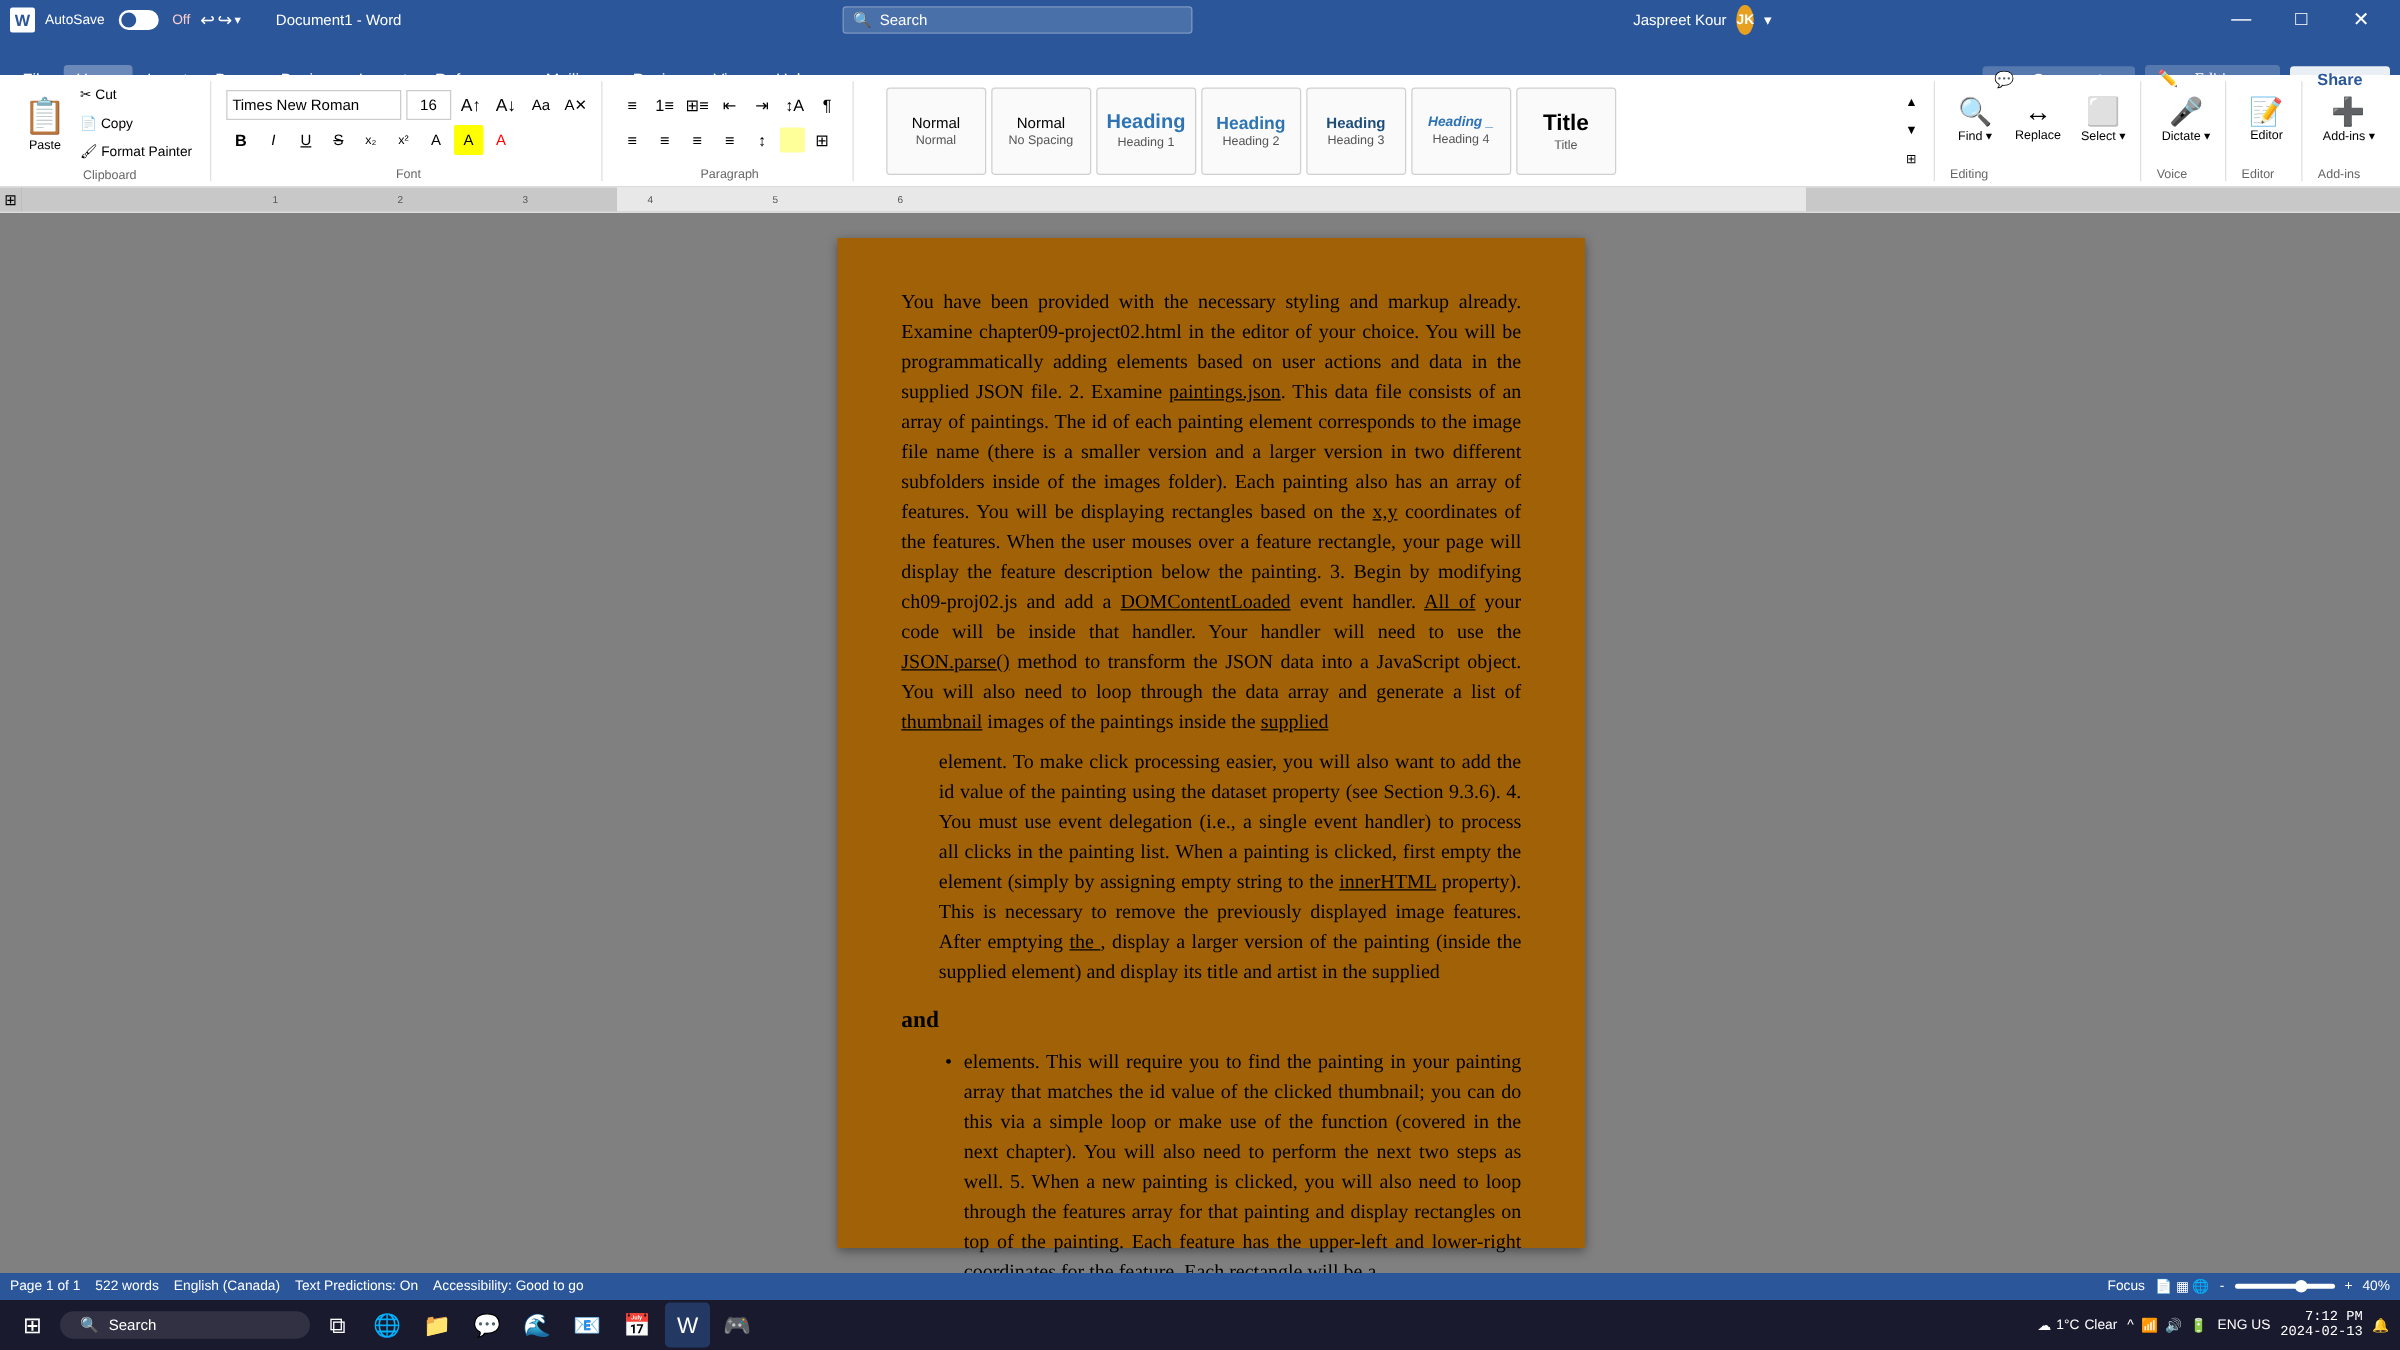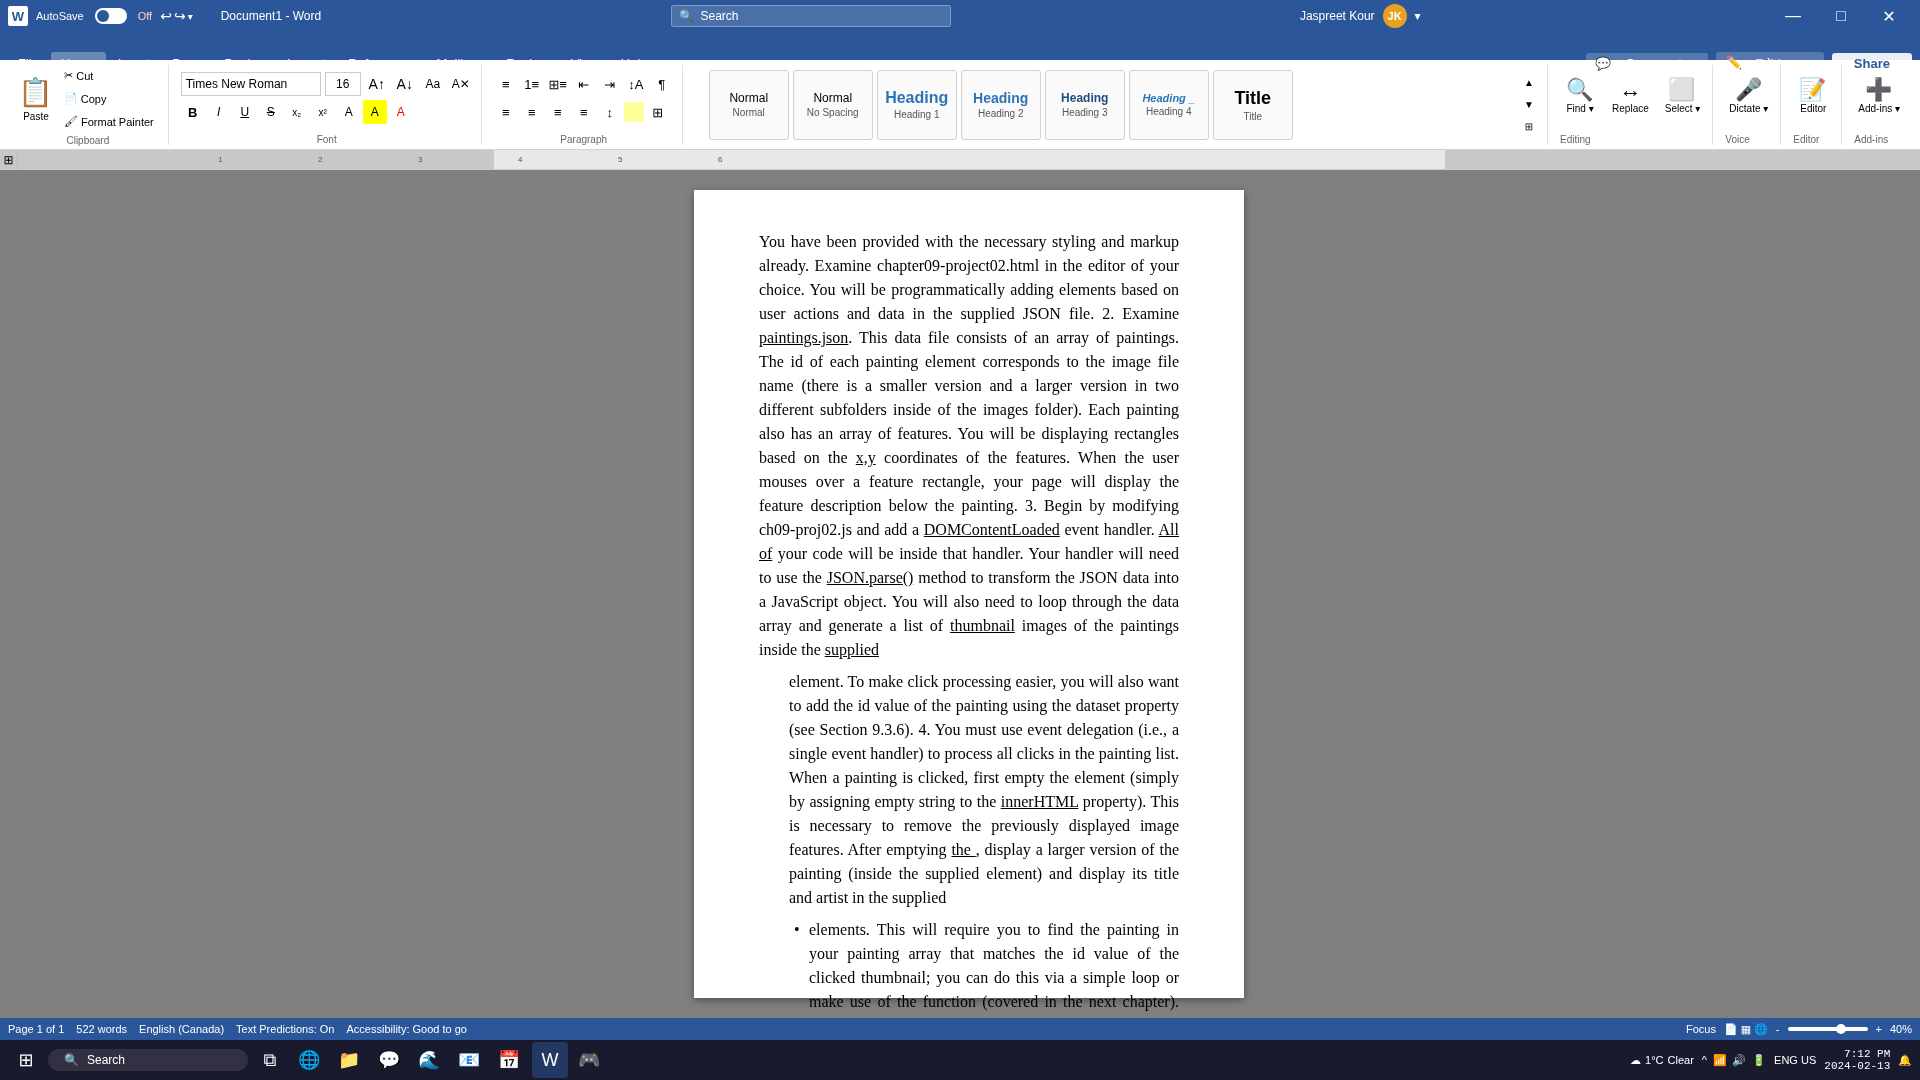--- a/index.html
+++ b/index.html
@@ -17,21 +17,21 @@
     }
     #titlebar .app-icon { width: 20px; height: 20px; background: #fff; border-radius: 2px; display: flex; align-items: center; justify-content: center; color: #2b579a; font-weight: bold; font-size: 13px; }
     #titlebar .autosave-section { display: flex; align-items: center; gap: 11px; font-size: 11px; }
     .toggle-switch { width: 32px; height: 16px; background: #fff; border-radius: 8px; display: inline-block; position: relative; }
     .toggle-switch::after { content: ''; position: absolute; width: 12px; height: 12px; background: #2b579a; border-radius: 50%; top: 2px; left: 2px; }
     #titlebar .doc-name { font-size: 12px; margin-left: 20px; }
     #titlebar .window-controls { margin-left: auto; display: flex; gap: 2px; }
     #titlebar .window-controls span { width: 46px; height: 32px; display: flex; align-items: center; justify-content: center; cursor: pointer; font-size: 16px; }
     #titlebar .search-bar { background: rgba(255,255,255,0.15); border: 1px solid rgba(255,255,255,0.3); border-radius: 3px; padding: 3px 8px; color: white; width: 280px; display: flex; align-items: center; gap: 6px; font-size: 12px; }
     #titlebar .user-section { display: flex; align-items: center; gap: 8px; font-size: 12px; }
-    .user-avatar { width: 24px; height: 24px; background: #e8a020; border-radius: 50%; display: flex; align-items: center; justify-content: center; font-size: 11px; font-weight: bold; }
+    .user-avatar { width: 14px; height: 24px; background: #e8a020; border-radius: 50%; display: flex; align-items: center; justify-content: center; font-size: 11px; font-weight: bold; }
     #titlebar .undo-redo { display: flex; align-items: center; gap: 2px; }
 
     
     #menubar {
       background: #2b579a;
       color: white;
       height: 28px;
       display: flex;
       align-items: center;
       padding: 0 8px;
@@ -118,24 +118,24 @@
     #doc-area {
       background: #808080;
       height: calc(1080px - 32px - 28px - 90px - 20px - 30px);
       overflow-y: auto;
       display: flex;
       justify-content: center;
       padding: 20px 0;
     }
 
     #page {
-      background: #ffffff;
-      width: 550px;
+      background: #a16207;
+      width: 598px;
       min-height: 700px;
-      padding: 40px 65px;
+      padding: 40px 51px;
       box-shadow: 0 2px 8px rgba(0,0,0,0.4);
       font-family: 'Times New Roman', Times, serif;
       font-size: 12pt;
       line-height: 1.5;
       color: #000;
     }
 
     #page p { margin-bottom: 8px; text-align: justify; }
     #page .underline-text { text-decoration: underline; }
     #page .indent-block { margin-left: 30px; }
@@ -411,20 +411,21 @@
   <div style="display:flex;">
 
     <div style="width:18px;background:#808080;"></div>
     <div id="page">
       <p>
         You have been provided with the necessary styling and markup already. Examine chapter09-project02.html in the editor of your choice. You will be programmatically adding elements based on user actions and data in the supplied JSON file. 2. Examine <span class="underline-text">paintings.json</span>. This data file consists of an array of paintings. The id of each painting element corresponds to the image file name (there is a smaller version and a larger version in two different subfolders inside of the images folder). Each painting also has an array of features. You will be displaying rectangles based on the <span class="underline-text">x,y</span> coordinates of the features. When the user mouses over a feature rectangle, your page will display the feature description below the painting. 3. Begin by modifying ch09-proj02.js and add a <span class="underline-text">DOMContentLoaded</span> event handler. <span class="underline-text">All of</span> your code will be inside that handler. Your handler will need to use the <span class="underline-text">JSON.parse()</span> method to transform the JSON data into a JavaScript object. You will also need to loop through the data array and generate a list of <span class="underline-text">thumbnail</span> images of the paintings inside the <span class="underline-text">supplied</span>
       </p>
       <div class="indent-block">
         <p>element. To make click processing easier, you will also want to add the id value of the painting using the dataset property (see Section 9.3.6). 4. You must use event delegation (i.e., a single event handler) to process all clicks in the painting list. When a painting is clicked, first empty the element (simply by assigning empty string to the <span class="underline-text">innerHTML</span> property). This is necessary to remove the previously displayed image features. After emptying <span class="underline-text">the </span>, display a larger version of the painting (inside the supplied element) and display its title and artist in the supplied</p>
       </div>
+      <p style="font-size:14pt;font-weight:bold;margin-top:12px;">and</p>
       <div class="bullet-block" style="margin-top:8px;">
         <p>elements. This will require you to find the painting in your painting array that matches the id value of the clicked thumbnail; you can do this via a simple loop or make use of the  function (covered in the next chapter). You will also need to perform the next two steps as well. 5. When a new painting is clicked, you will also need to loop through the features array for that painting and display rectangles on top of the painting. Each feature has the upper-left and lower-right coordinates for the feature. Each rectangle will be a</p>
       </div>
 
     </div>
   </div>
 </div>
 
 <div id="statusbar">
   <span>Page 1 of 1</span>

